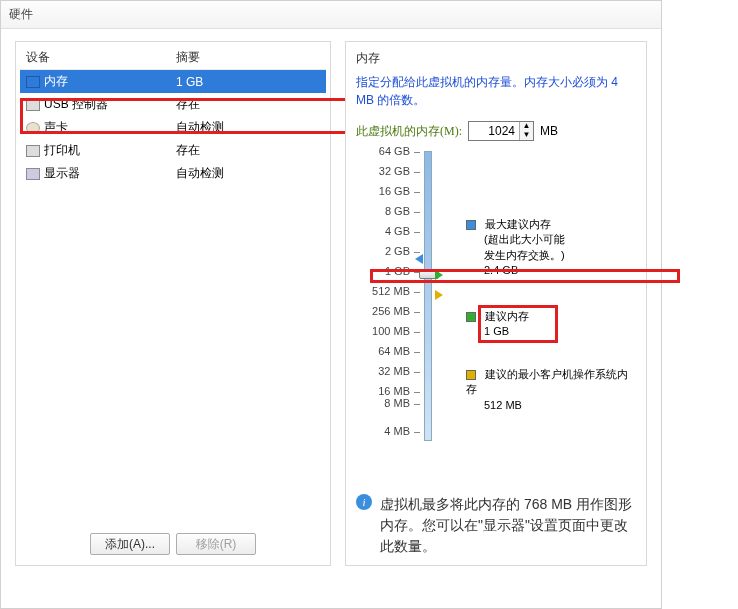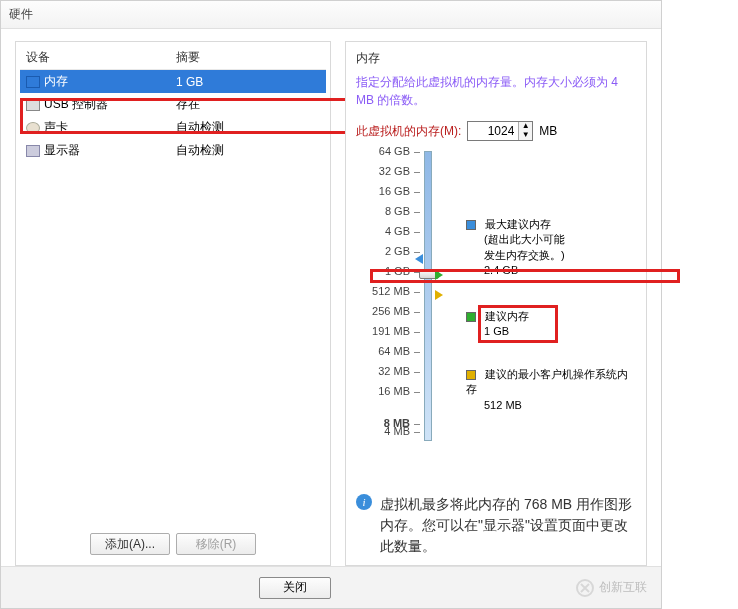--- a/index.html
+++ b/index.html
@@ -24,23 +24,23 @@
   .icon-print { background:#ddd; border:1px solid #888; }
   .icon-disp { background:#ccd; border:1px solid #88a; }
   .highlight-red { position:absolute; border:3px solid #e02020; pointer-events:none; }
   .hl1 { left:4px; top:56px; width:350px; height:36px; }
   .hl2 { left:0px; top:236px; width:310px; height:14px; }
   .hl3 { left:108px; top:262px; width:80px; height:38px; }
   .btn-row { position:absolute; bottom:4px; left:0; right:0; text-align:center; display:flex; justify-content:center; gap:6px; padding-bottom:6px; }
   .btn { min-width:80px; height:22px; background:linear-gradient(#fdfdfd,#ececec); border:1px solid #adadad; border-radius:2px; font-size:12px; color:#333; cursor:pointer; }
   .btn:disabled { color:#a0a0a0; }
   .mem-header { font-weight:normal; color:#333; margin-bottom:6px; }
-  .mem-desc { color:#8b5cf6; margin-bottom:12px; line-height:1.5; }
+  .mem-desc { color:#1d4ed8; margin-bottom:12px; line-height:1.5; }
   .mem-row { display:flex; align-items:center; gap:6px; margin-bottom:10px; }
-  .mem-row label { color:#b91c1c; }
+  .mem-row label { color:#4d7c0f;font-family:Liberation Serif, serif; }
   .spin { display:inline-flex; align-items:center; border:1px solid #7a7a7a; height:20px; background:#fff; }
   .spin input { border:none; width:50px; text-align:right; padding:0 4px; font-size:12px; height:18px; outline:none; }
   .spin-btns { display:flex; flex-direction:column; }
   .spin-btns span { width:14px; height:9px; border-left:1px solid #aaa; background:#f4f4f4; text-align:center; line-height:8px; font-size:8px; cursor:pointer; }
   .slider-area { position:relative; height:290px; margin-top:4px; margin-left:14px; display:flex; }
   .tick-col { width:50px; position:relative; }
   .tick { position:absolute; right:0; font-size:11px; color:#444; transform:translateY(-50%); }
   .tick span.line { display:inline-block; width:6px; border-top:1px solid #888; vertical-align:middle; margin-left:4px; }
   .slider-track { width:8px; background:linear-gradient(#8fb8e6,#cfe3f7); border:1px solid #8ab; position:relative; margin:0 4px; }
   .slider-handle { position:absolute; left:-6px; width:20px; height:10px; background:linear-gradient(#fdfdfd,#d8d8d8); border:1px solid #7a7a7a; border-radius:2px; }
@@ -83,20 +83,24 @@
             </tr>
             <tr class="row">
               <td><span class="icon icon-usb"></span><span>USB 控制器</span></td>
               <td>存在</td>
             </tr>
             <tr class="row">
               <td><span class="icon icon-sound"></span><span>声卡</span></td>
               <td>自动检测</td>
             </tr>
             <tr class="row">
+              <td><span class="icon icon-print"></span><span>打印机</span></td>
+              <td>存在</td>
+            </tr>
+            <tr class="row">
               <td><span class="icon icon-disp"></span><span>显示器</span></td>
               <td>自动检测</td>
             </tr>
           </tbody>
       </table>
 
       <div class="highlight-red hl1"></div>
 
       <div class="btn-row">
         <button class="btn">添加(A)...</button>
@@ -124,25 +128,25 @@
         <div class="tick-col" id="tick-col">
             <div class="tick" style="top: 0px;"><span>64 GB</span><span class="line"></span></div>
             <div class="tick" style="top: 20px;"><span>32 GB</span><span class="line"></span></div>
             <div class="tick" style="top: 40px;"><span>16 GB</span><span class="line"></span></div>
             <div class="tick" style="top: 60px;"><span>8 GB</span><span class="line"></span></div>
             <div class="tick" style="top: 80px;"><span>4 GB</span><span class="line"></span></div>
             <div class="tick" style="top: 100px;"><span>2 GB</span><span class="line"></span></div>
             <div class="tick" style="top: 120px;"><span>1 GB</span><span class="line"></span></div>
             <div class="tick" style="top: 140px;"><span>512 MB</span><span class="line"></span></div>
             <div class="tick" style="top: 160px;"><span>256 MB</span><span class="line"></span></div>
-            <div class="tick" style="top: 180px;"><span>191 MB</span><span class="line"></span></div>
+            <div class="tick" style="top: 180px;"><span>100 MB</span><span class="line"></span></div>
             <div class="tick" style="top: 200px;"><span>64 MB</span><span class="line"></span></div>
             <div class="tick" style="top: 220px;"><span>32 MB</span><span class="line"></span></div>
             <div class="tick" style="top: 240px;"><span>16 MB</span><span class="line"></span></div>
-            <div class="tick" style="top: 272px; font-weight: bold;"><span>8 MB</span><span class="line"></span></div>
+            <div class="tick" style="top: 252px;"><span>8 MB</span><span class="line"></span></div>
             <div class="tick" style="top: 280px;"><span>4 MB</span><span class="line"></span></div>
           </div>
         <div class="slider-track">
           <div class="marker left" style="top:102px; border-right-color:#3a8edb;"></div>
           <div class="slider-handle" style="top:117px"></div>
           <div class="marker right" style="top:118px; border-left-color:#2fae2f;"></div>
           <div class="marker right" style="top:138px; border-left-color:#e0b000;"></div>
         </div>
 
         <div class="legend-col">
@@ -170,24 +174,13 @@
       </div>
 
       <div class="info-footer">
         <div class="info-icon">i</div>
         <div class="info-text">虚拟机最多将此内存的 768 MB 用作图形内存。您可以在"显示器"设置页面中更改此数量。</div>
       </div>
     </div>
 
   </div>
 
-  <div class="bottom-bar">
-    <span></span>
-    <button class="close-btn">关闭</button>
-    <div class="watermark">
-      <svg width="20" height="20" viewBox="0 0 20 20">
-          <circle cx="10" cy="10" r="8" fill="none" stroke="#bdbdbd" stroke-width="2"></circle>
-          <path d="M6 6 L14 14 M14 6 L6 14" stroke="#bdbdbd" stroke-width="2"></path>
-        </svg>
-      <span>创新互联</span>
-    </div>
-  </div>
 </div>
 
 </body></html>

